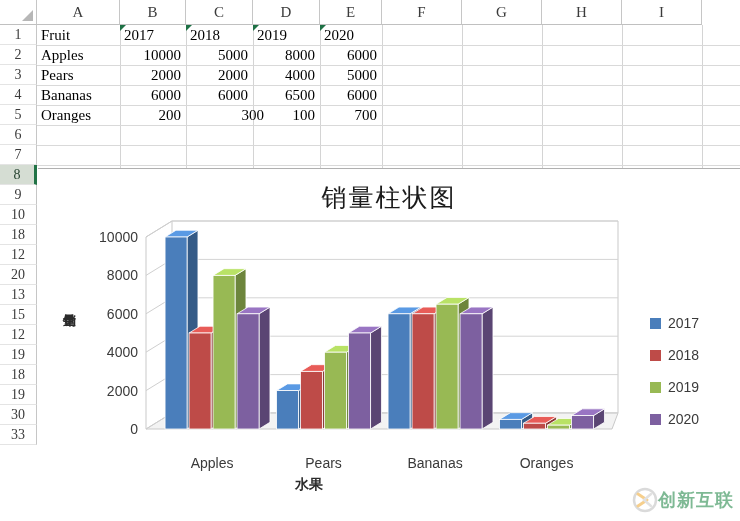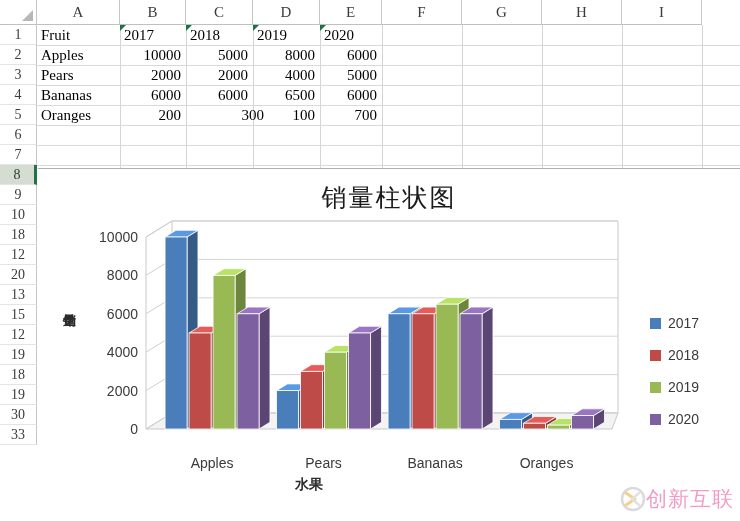--- a/index.html
+++ b/index.html
@@ -124,21 +124,21 @@
   .legend-item { display: flex; align-items: center; height: 32px; }
   .legend-sw { width: 11px; height: 11px; margin-right: 7px; flex: 0 0 auto; }
   .legend-lb { font-size: 14px; color: #3a3a3a; font-family: "Liberation Sans", sans-serif; }
 
   
   .watermark {
     position: absolute; right: 6px; bottom: 8px;
     display: flex; align-items: center; opacity: .55;
   }
   .wm-txt {
-    font-size: 21px; color: #ec4899; font-weight: normal; letter-spacing: 1px;
+    font-size: 18px; color: #15803d; font-weight: bold; letter-spacing: 1px;
     font-family: "DejaVu Sans", "Liberation Sans", sans-serif;
   }
 </style>
 </head>
 <body>
 
 <div id="app">
 
   <div class="sheet">
     <div class="corner-box">

